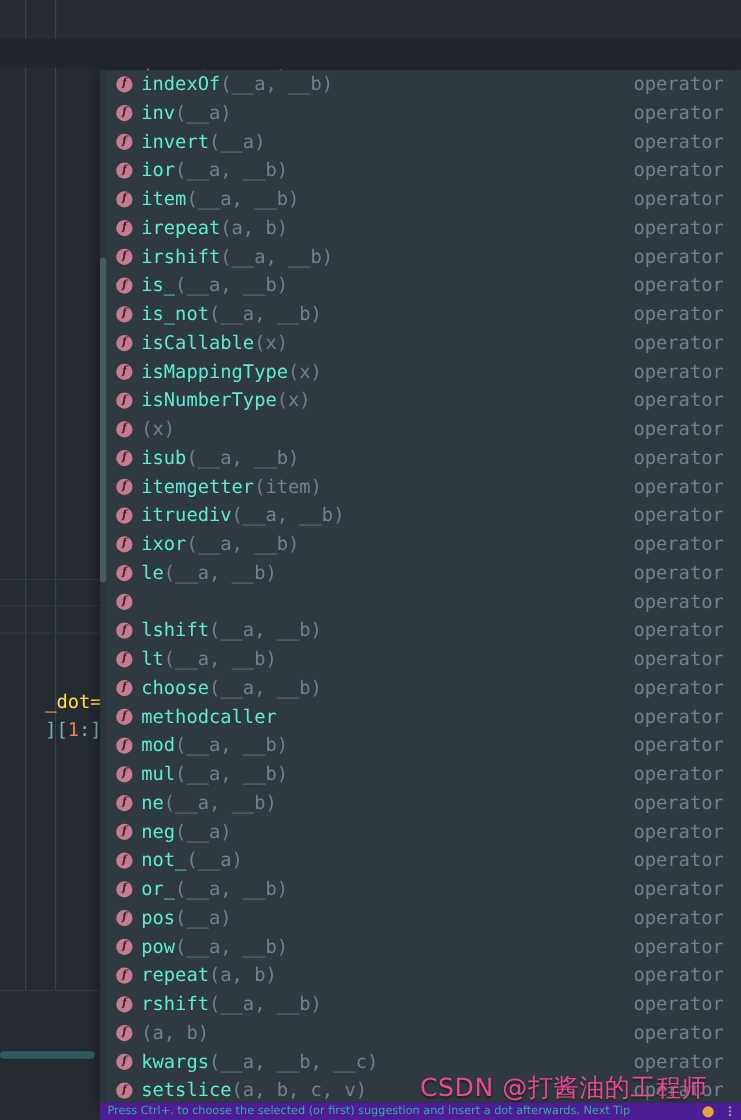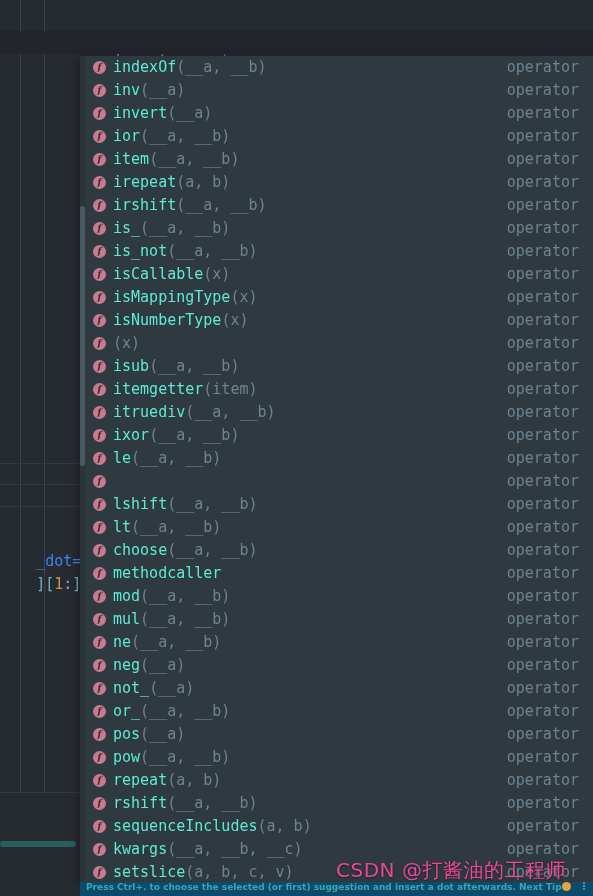--- a/index.html
+++ b/index.html
@@ -12,21 +12,21 @@
 
   
   #editor{position:absolute;inset:0;background:#262a31;}
   .code-line{
     position:absolute;left:0;right:0;height:23px;
     font-size:15px;line-height:23px;white-space:pre;
     color:#a9b7c6;
   }
   .code-line .txt{padding-left:22px;display:inline-block;}
   .kw{color:#cc7eda;font-style:italic;}
-  .plain{color:#3b82f6;}
+  .plain{color:#fde047;}
   .caret-line{background:#22262c;}
   .squiggle{
     text-decoration:underline wavy #d4a017;
     text-underline-offset:2px;
   }
 
   
   .frag{
     position:absolute;font-size:15px;line-height:23px;white-space:pre;
     color:#b7c4d4;
@@ -83,21 +83,21 @@
     position:absolute;left:336px;top:857px;
     font-family:"DejaVu Sans","Liberation Sans",sans-serif;
     font-size:20px;color:#ec4899;letter-spacing:.5px;
     text-shadow:0 1px 2px rgba(0,0,0,.5);
     white-space:nowrap;
   }
 
   
   #tipbar{
     position:absolute;left:80px;top:882px;width:513px;height:14px;
-    background:#0c4a6e;display:flex;align-items:flex-start;font-weight:bold;
+    background:#4c1d95;display:flex;align-items:center;
   }
   #tip-text{
     font-family:"DejaVu Sans","Liberation Sans",sans-serif;
     font-size:9px;color:#3aa8a8;padding-left:6px;white-space:nowrap;
     flex:1 1 auto;overflow:hidden;
   }
   #tip-next{color:#3aa8a8;}
   #bulb-icon{
     flex:0 0 auto;width:9px;height:9px;border-radius:50%;
     background:#e8a33d;margin-right:8px;
@@ -336,21 +336,20 @@
         <span class="fmod">operator</span>
       </div>
       <div class="row">
         <span class="ficon">f</span>
         <span class="fname">rshift</span>
         <span class="fargs">(__a, __b)</span>
         <span class="fmod">operator</span>
       </div>
       <div class="row">
         <span class="ficon">f</span>
-        <span class="fname">sequenceIncludes</span>
         <span class="fargs">(a, b)</span>
         <span class="fmod">operator</span>
       </div>
       <div class="row">
         <span class="ficon">f</span>
         <span class="fname">kwargs</span>
         <span class="fargs">(__a, __b, __c)</span>
         <span class="fmod">operator</span>
       </div>
       <div class="row">

